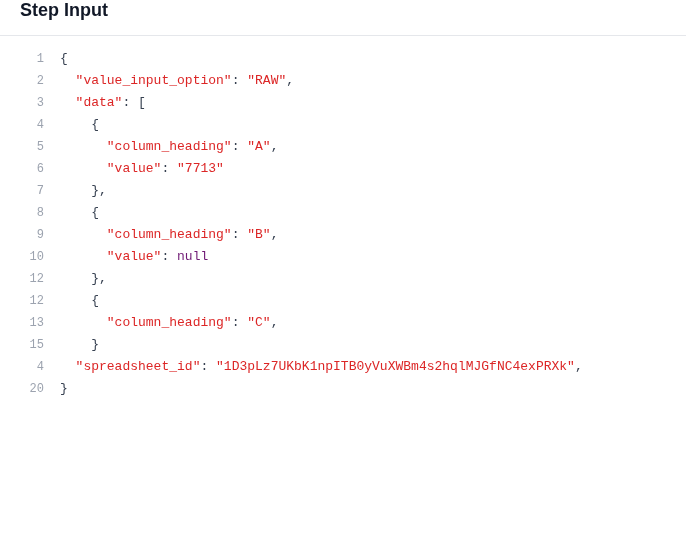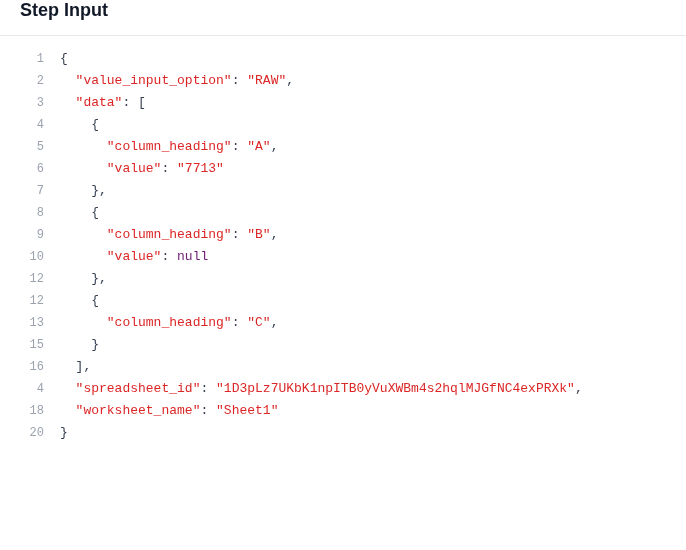--- a/index.html
+++ b/index.html
@@ -128,28 +128,20 @@
     </div>
     <div class="code-line">
       <span class="line-number">13</span>
       <span class="line-content"><span class="punctuation">      </span><span class="key">"column_heading"</span><span class="punctuation">: </span><span class="string-value">"C"</span><span class="punctuation">,</span></span>
     </div>
     <div class="code-line">
       <span class="line-number">15</span>
       <span class="line-content"><span class="punctuation">    }</span></span>
     </div>
     <div class="code-line">
-      <span class="line-number">16</span>
-      <span class="line-content"><span class="punctuation">  ],</span></span>
-    </div>
-    <div class="code-line">
       <span class="line-number">4</span>
       <span class="line-content"><span class="punctuation">  </span><span class="key">"spreadsheet_id"</span><span class="punctuation">: </span><span class="string-value">"1D3pLz7UKbK1npITB0yVuXWBm4s2hqlMJGfNC4exPRXk"</span><span class="punctuation">,</span></span>
-    </div>
-    <div class="code-line">
-      <span class="line-number">18</span>
-      <span class="line-content"><span class="punctuation">  </span><span class="key">"worksheet_name"</span><span class="punctuation">: </span><span class="string-value">"Sheet1"</span></span>
     </div>
     <div class="code-line">
       <span class="line-number">20</span>
       <span class="line-content"><span class="punctuation">}</span></span>
     </div>
   </div>
 
 </body></html>

